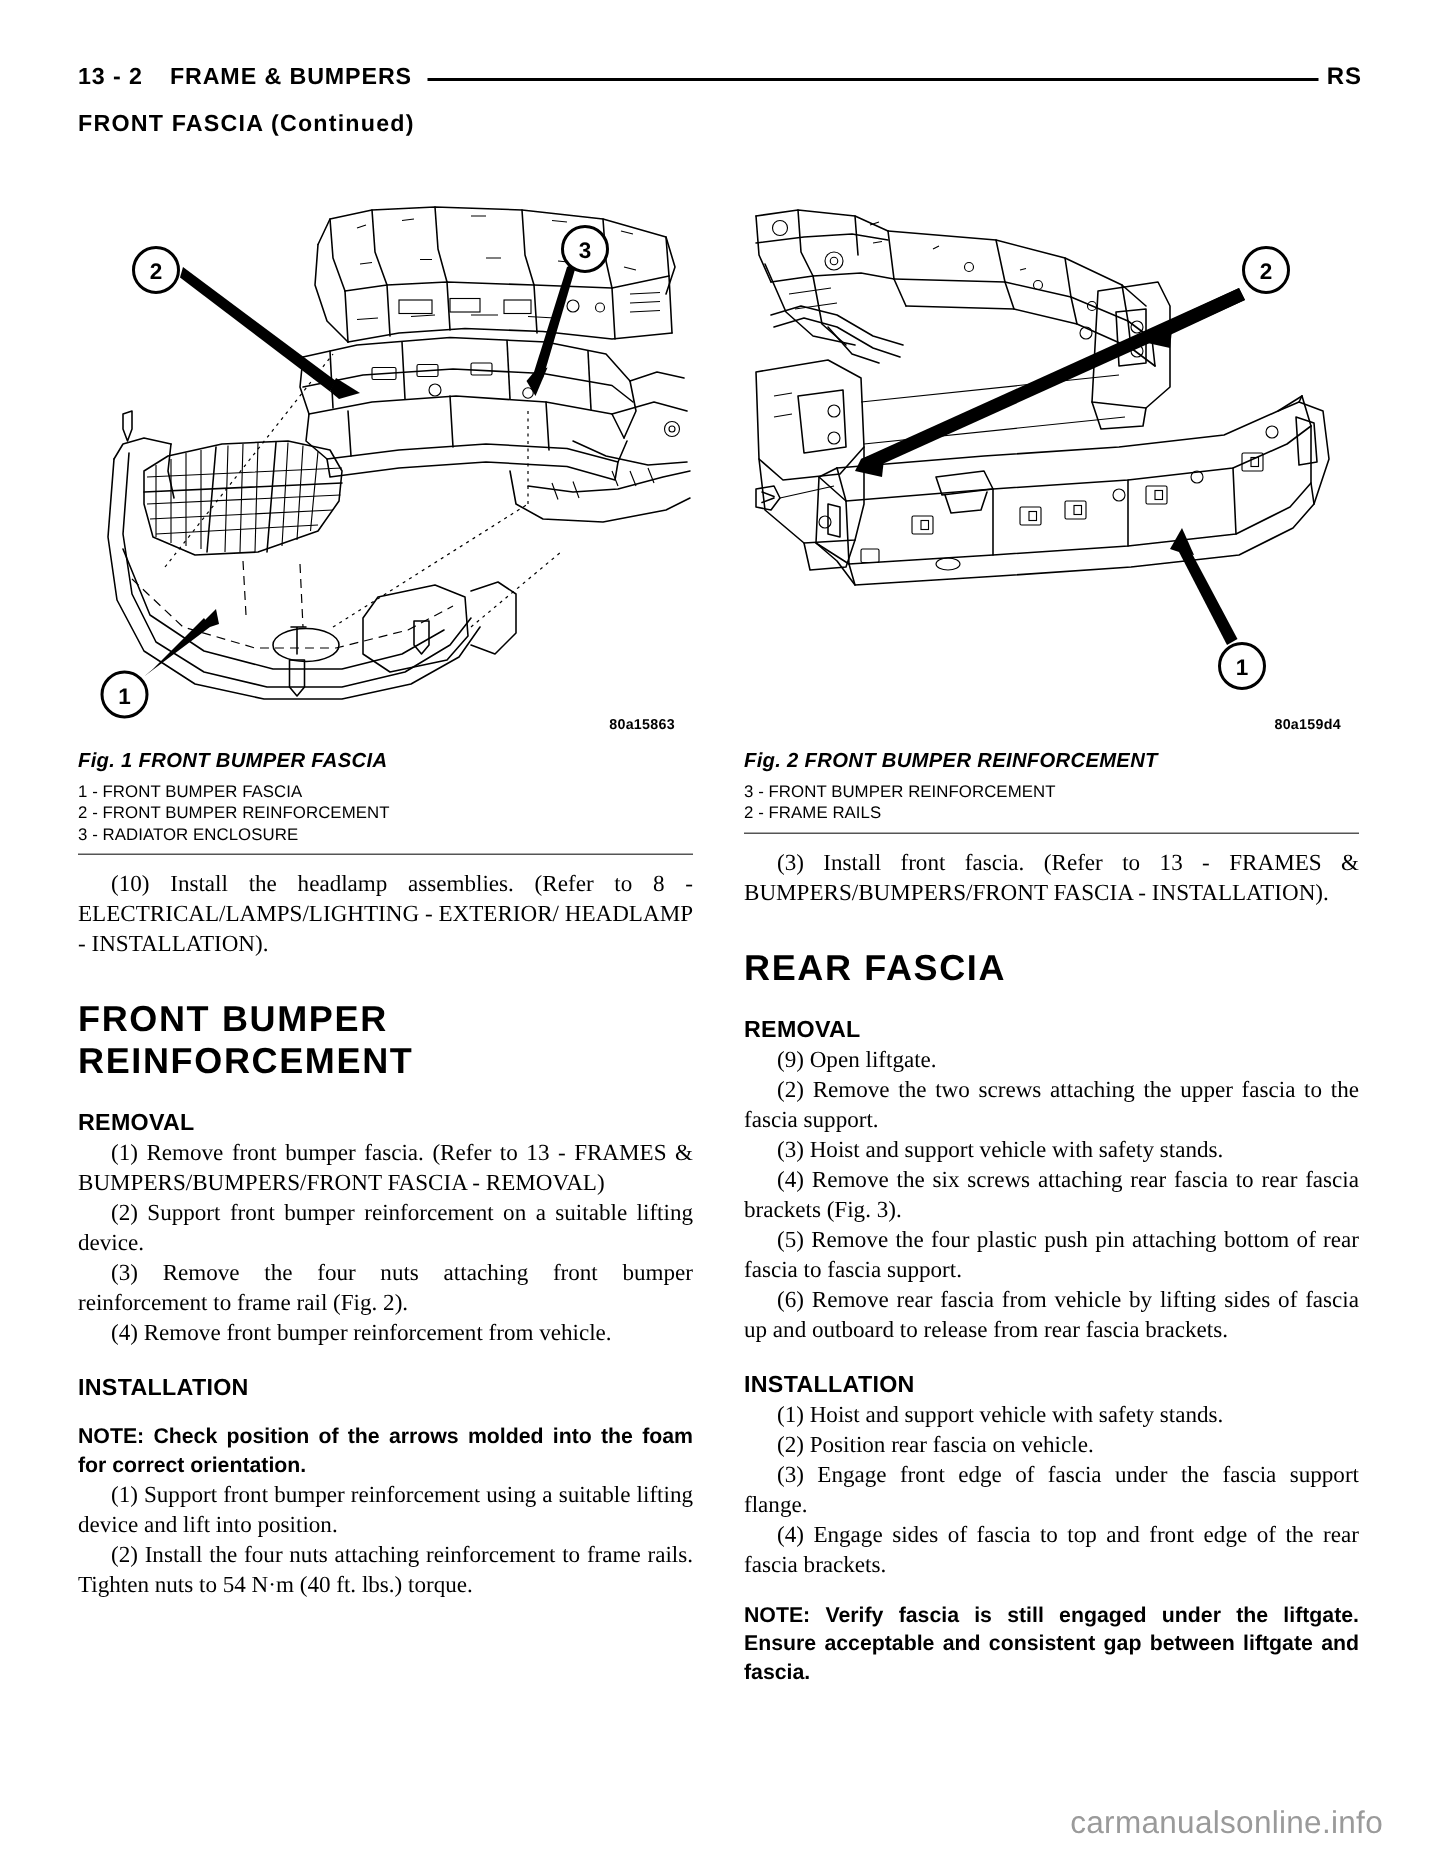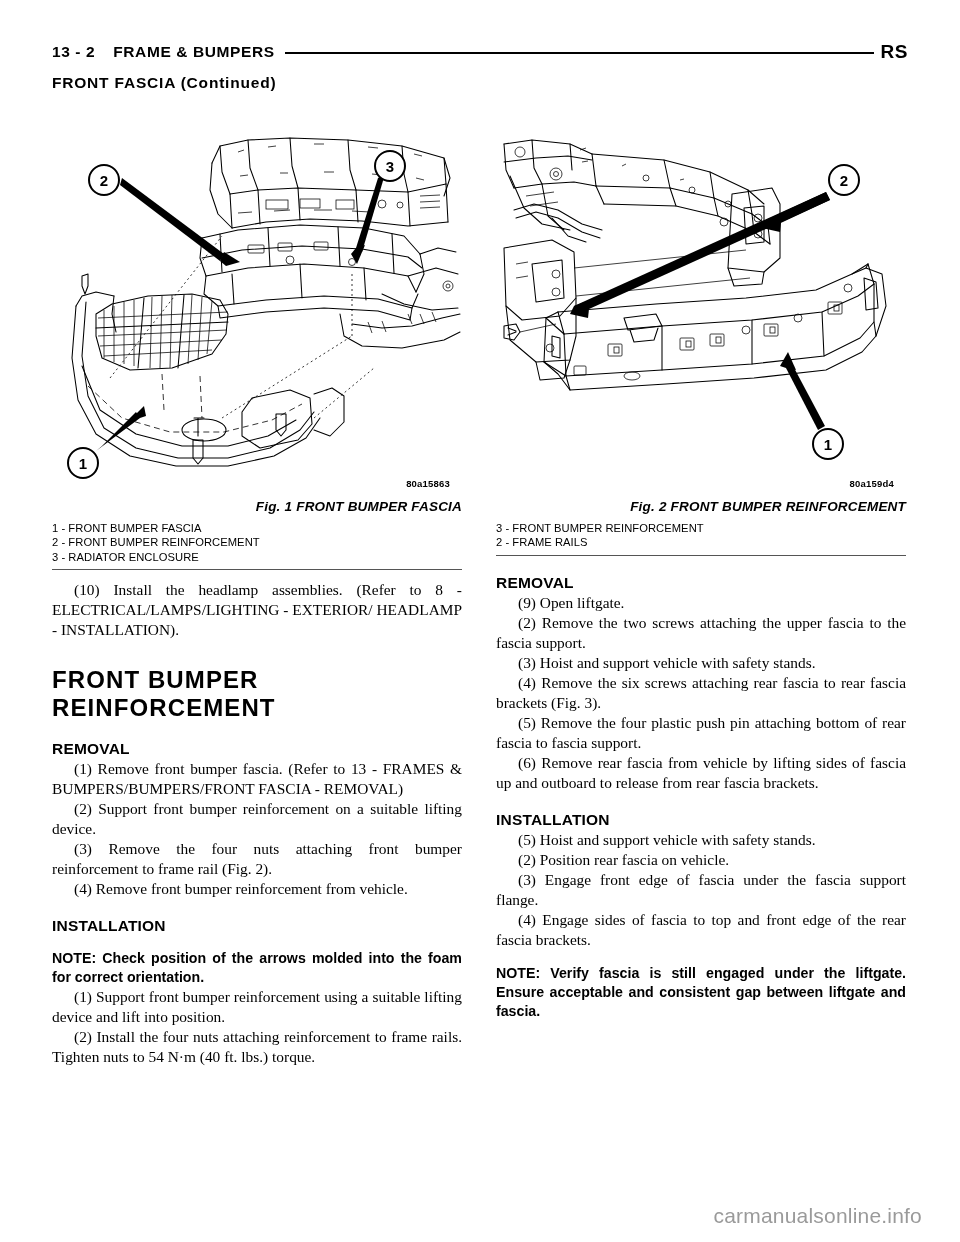--- a/index.html
+++ b/index.html
@@ -45,21 +45,21 @@
     flex: 1 1 auto;
     height: 0;
     border-top: 2.6px solid #000;
     margin: 0 6px 0 10px;
     position: relative;
     top: 1px;
   }
   .head-right {
     font-family: "Liberation Sans", sans-serif;
     font-weight: bold;
-    font-size: 19px;
+    font-size: 16px;
     letter-spacing: 0.6px;
     white-space: nowrap;
   }
 
   #continued-line {
     position: absolute;
     left: 52px;
     top: 74px;
     font-family: "Liberation Sans", sans-serif;
     font-weight: bold;
@@ -88,21 +88,21 @@
     position: absolute;
     font-family: "Liberation Sans", sans-serif;
     font-weight: bold;
     font-size: 9.5px;
     letter-spacing: 0.2px;
     right: 12px;
     bottom: 4px;
     margin-left: 40px;
   }
   .fig-caption {
-    text-align: right;
+    text-align: left;
     font-family: "Liberation Sans", sans-serif;
     font-weight: bold;
     font-style: italic;
     font-size: 13.5px;
     letter-spacing: 0.2px;
     margin-top: 6px;
   }
   .fig-legend {
     margin-top: 7px;
     font-family: "Liberation Sans", sans-serif;
@@ -509,32 +509,34 @@
       <span class="art-id">80a159d4</span>
     </div>
     <div class="fig-caption">Fig. 2 FRONT BUMPER REINFORCEMENT</div>
     <div class="fig-legend">
       <div class="legend-row">3 - FRONT BUMPER REINFORCEMENT</div>
       <div class="legend-row">2 - FRAME RAILS</div>
     </div>
     <div class="legend-rule"></div>
   </div>
 
-
+  <p class="body step">(3) Install front fascia. (Refer to 13 - FRAMES &amp; BUMPERS/BUMPERS/FRONT FASCIA - INSTALLATION).</p>
+
+  <h1 class="sec">REAR FASCIA</h1>
 
   <h2 class="sub">REMOVAL</h2>
   <p class="body step">(9) Open liftgate.</p>
   <p class="body step">(2) Remove the two screws attaching the upper fascia to the fascia support.</p>
   <p class="body step">(3) Hoist and support vehicle with safety stands.</p>
   <p class="body step">(4) Remove the six screws attaching rear fascia to rear fascia brackets (Fig. 3).</p>
   <p class="body step">(5) Remove the four plastic push pin attaching bottom of rear fascia to fascia support.</p>
   <p class="body step">(6) Remove rear fascia from vehicle by lifting sides of fascia up and outboard to release from rear fascia brackets.</p>
 
   <h2 class="sub">INSTALLATION</h2>
-  <p class="body step">(5) Hoist and support vehicle with safety stands.</p>
+  <p class="body step">(1) Hoist and support vehicle with safety stands.</p>
   <p class="body step">(2) Position rear fascia on vehicle.</p>
   <p class="body step">(3) Engage front edge of fascia under the fascia support flange.</p>
   <p class="body step">(4) Engage sides of fascia to top and front edge of the rear fascia brackets.</p>
 
   <p class="note">NOTE: Verify fascia is still engaged under the liftgate. Ensure acceptable and consistent gap between liftgate and fascia.</p>
 </div>
 
 <div id="watermark">carmanualsonline.info</div>
 
 </body></html>

